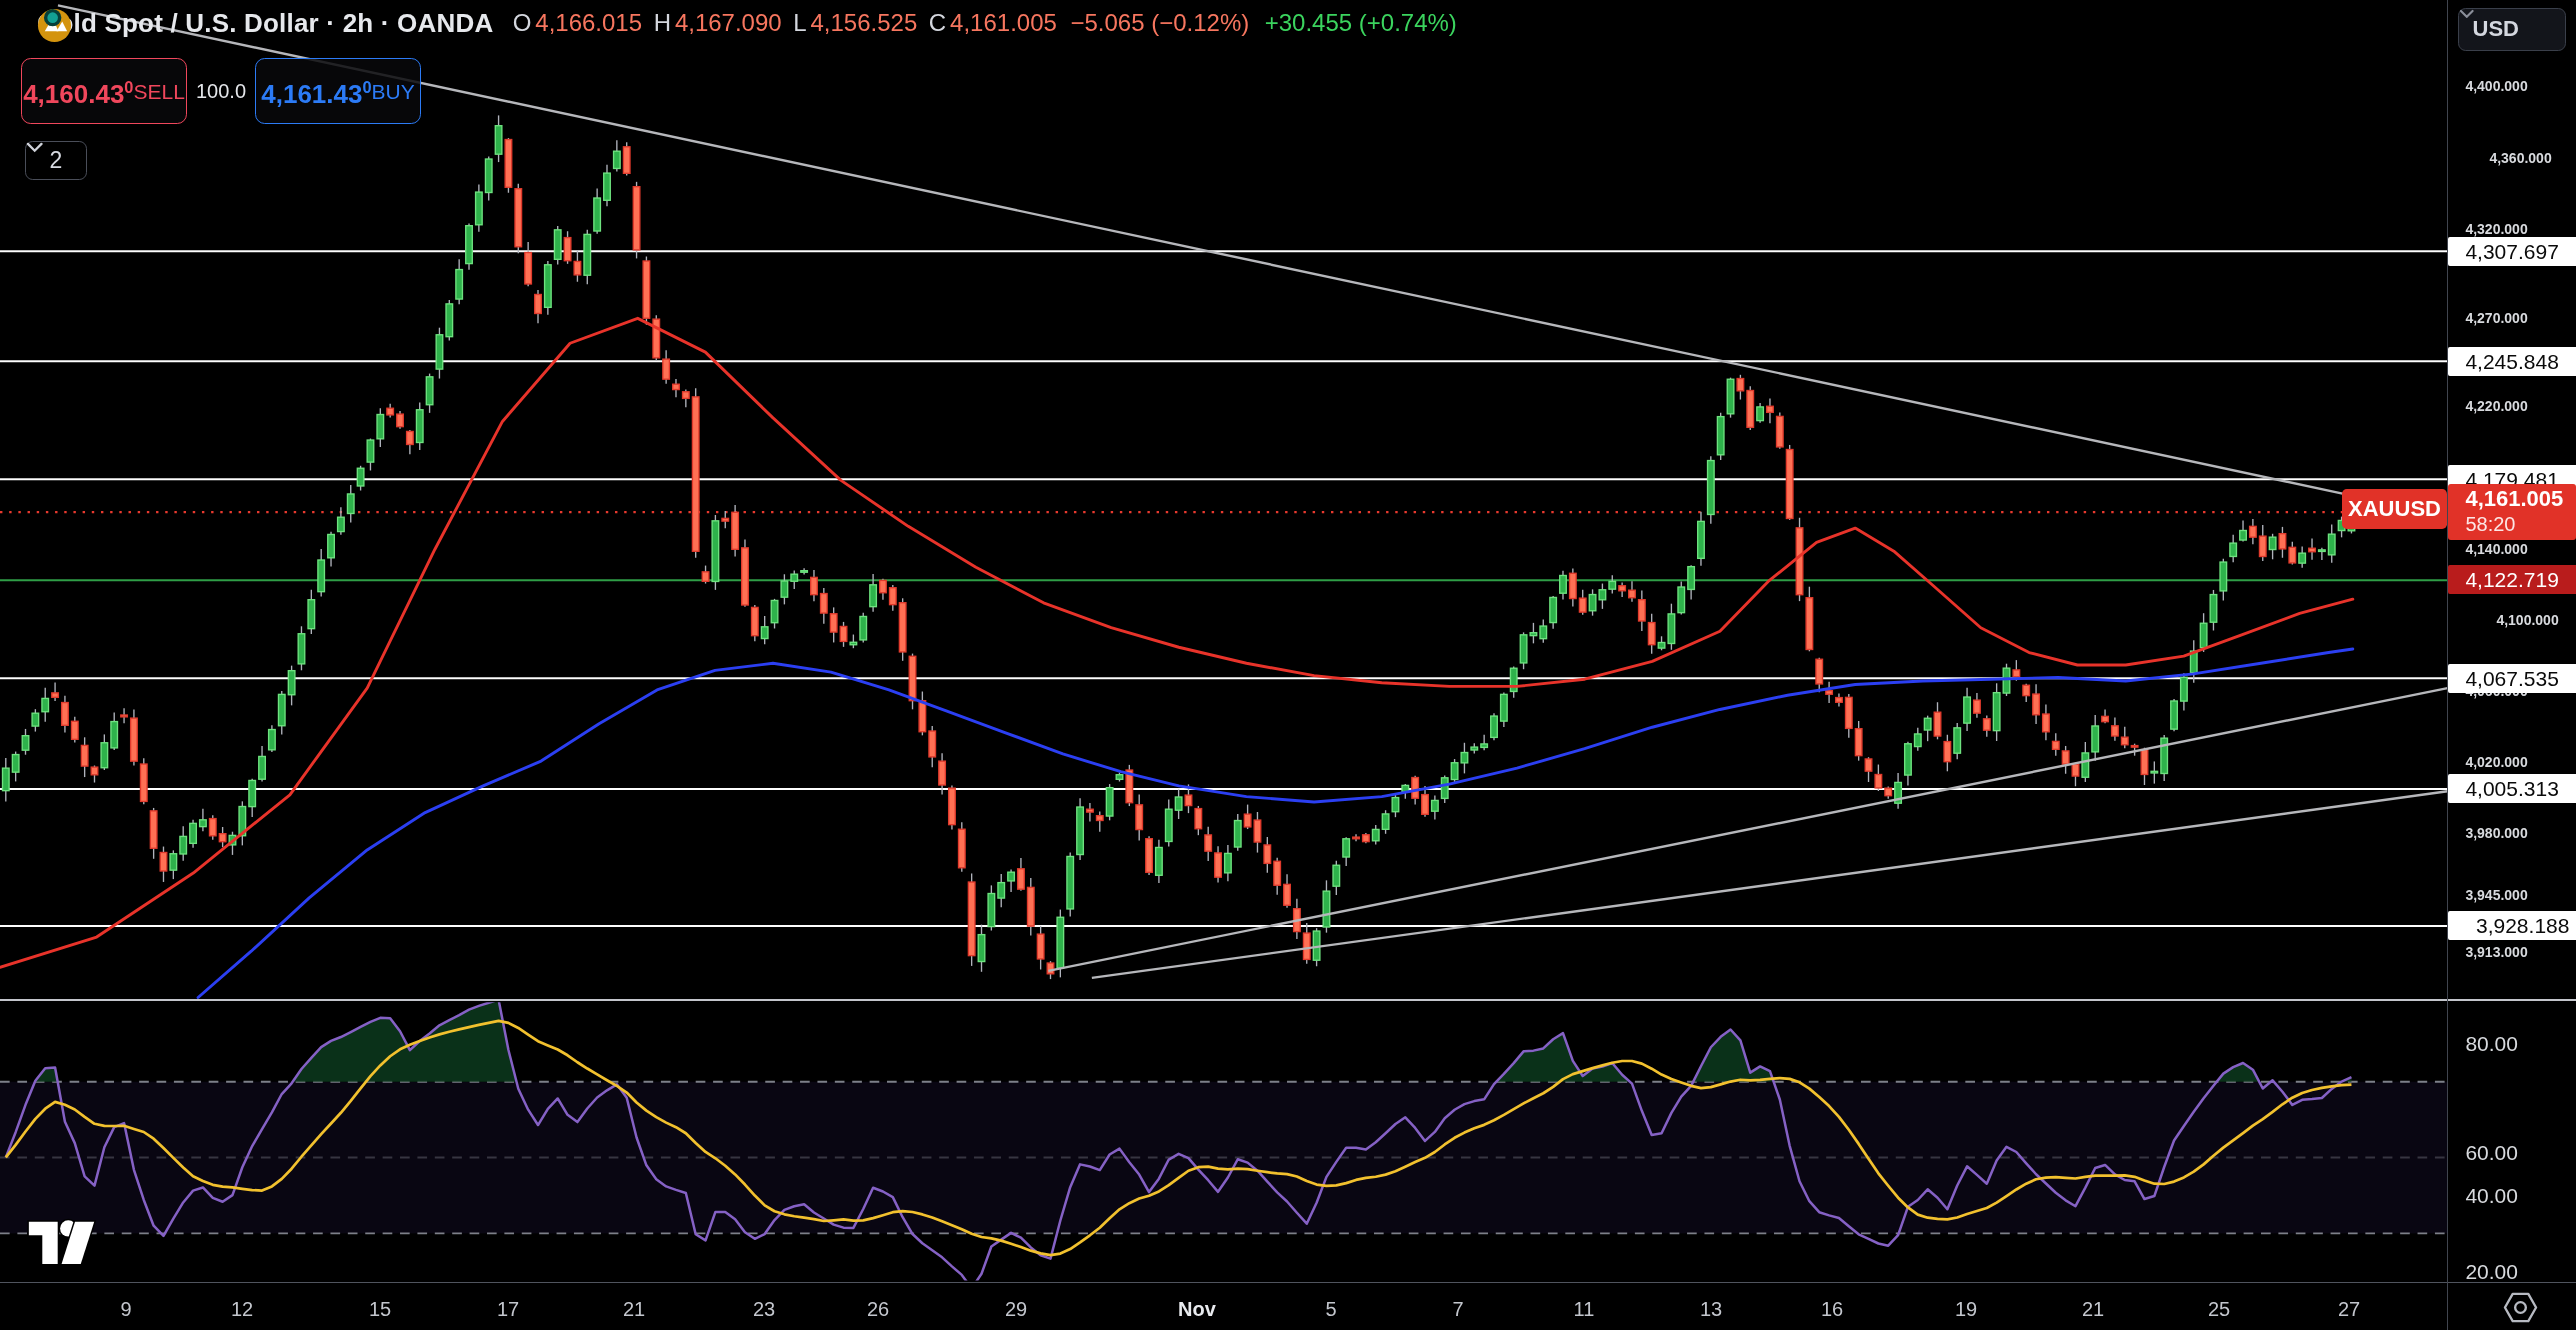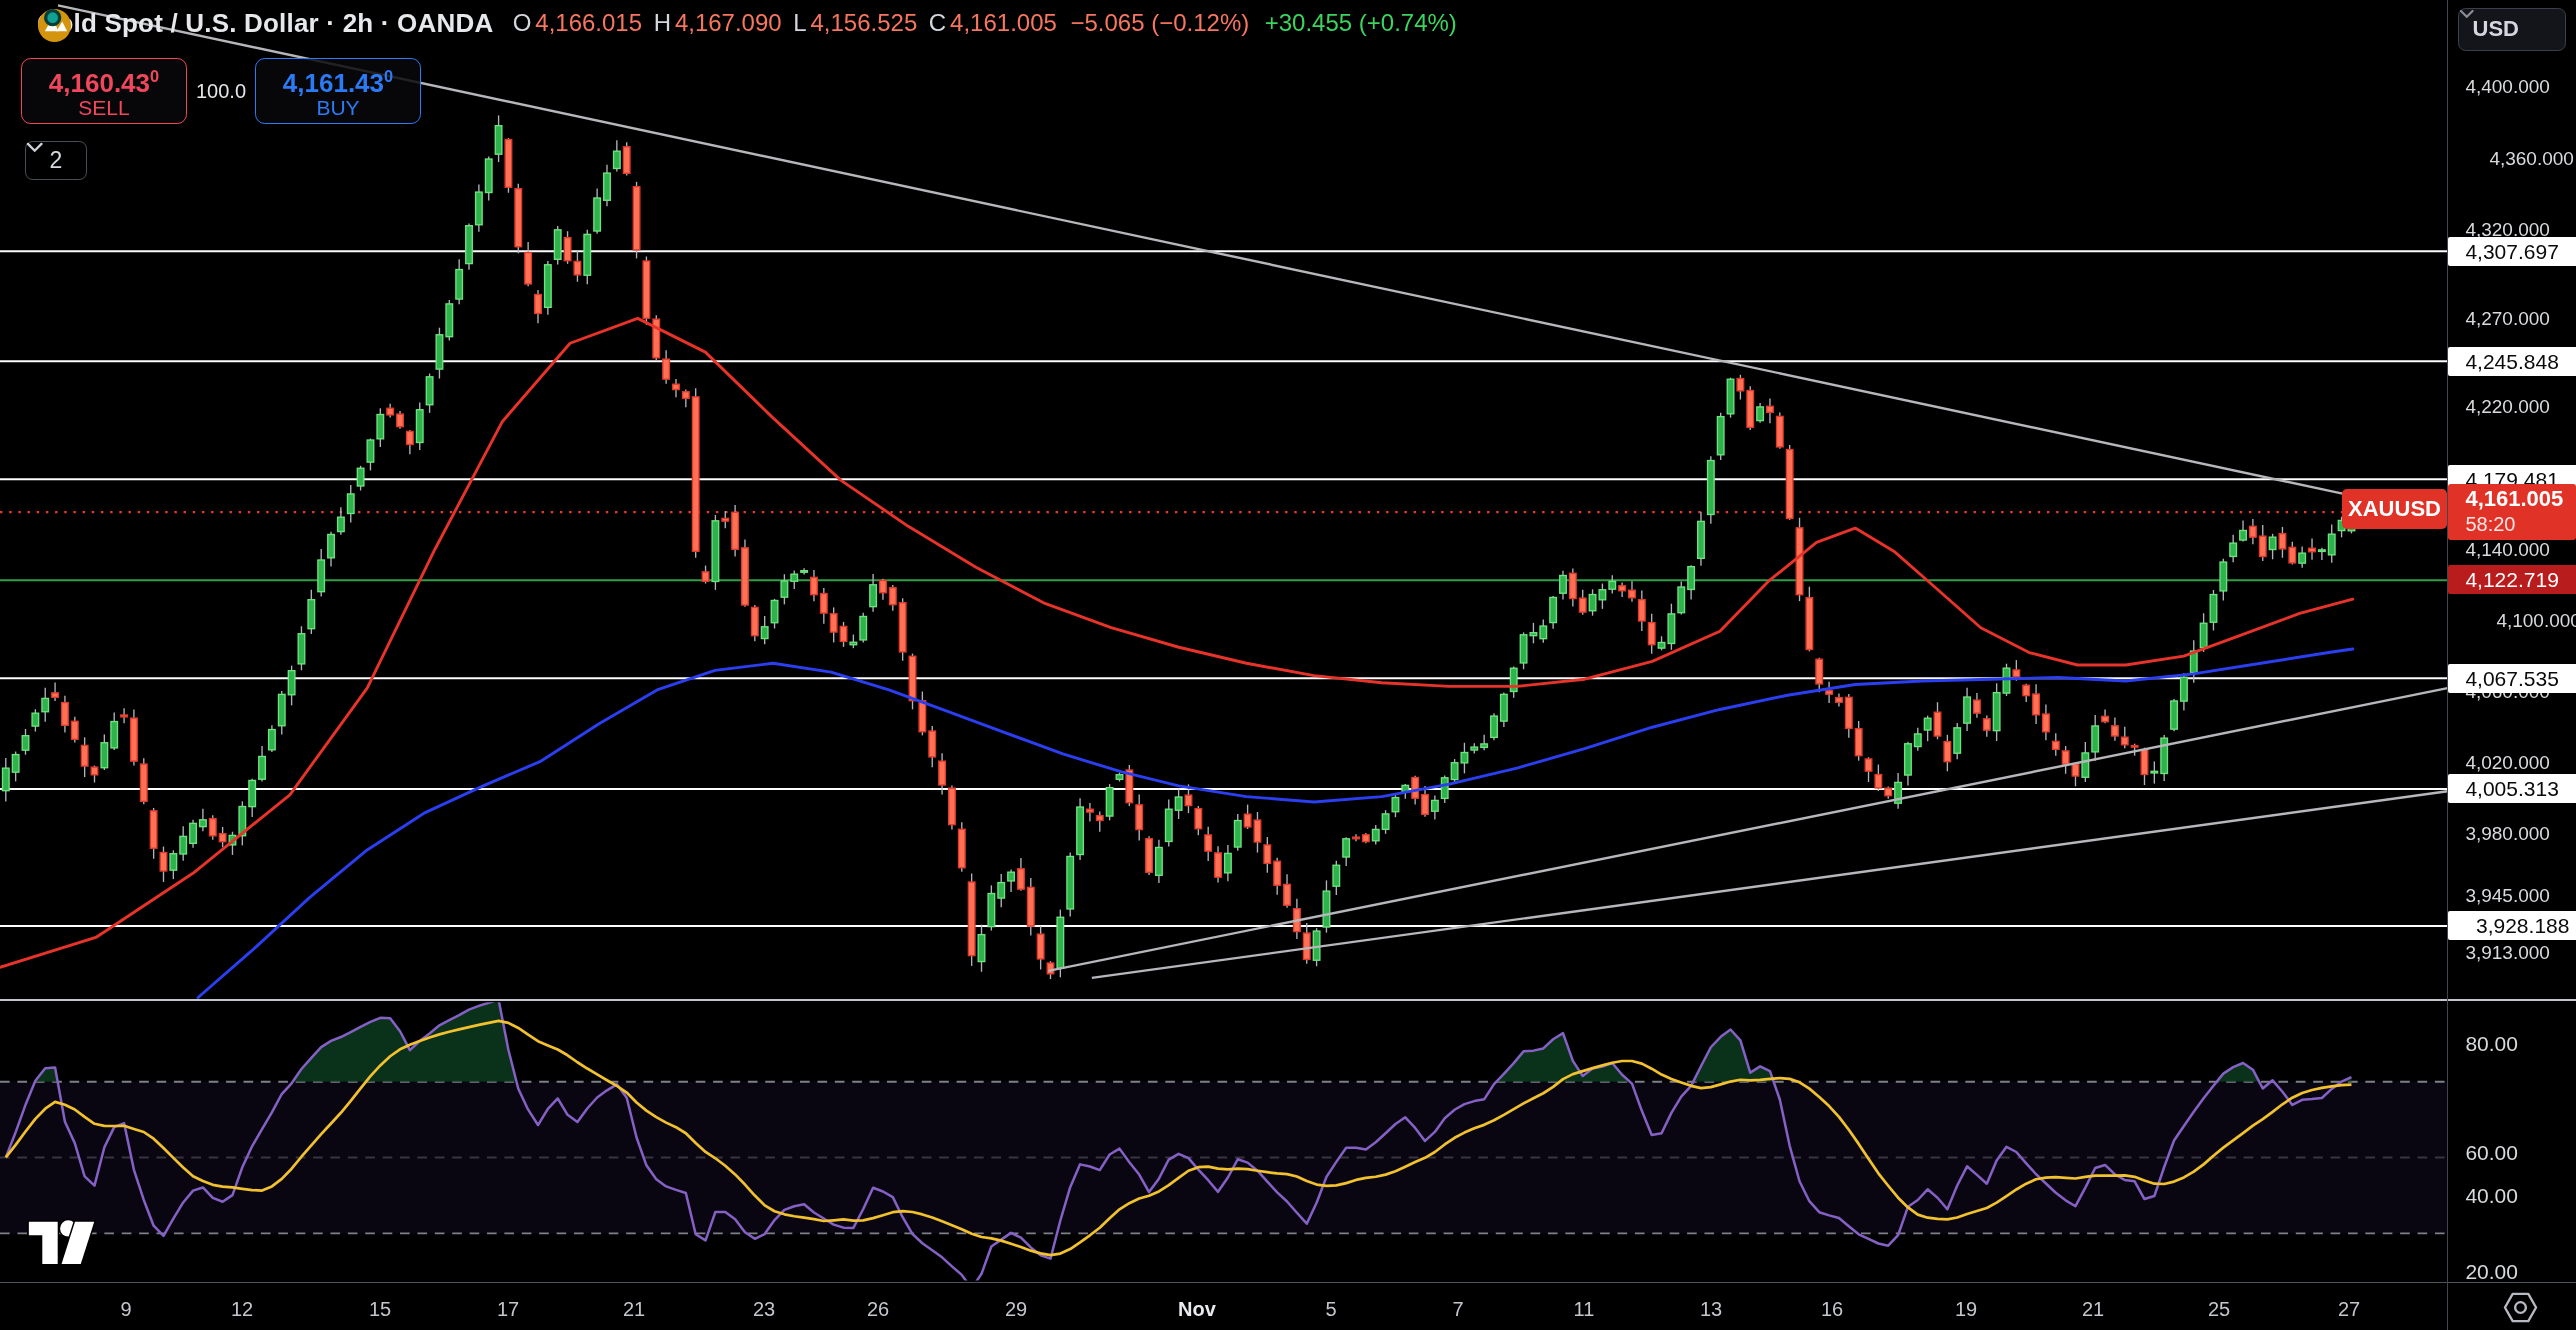--- a/index.html
+++ b/index.html
@@ -12,36 +12,36 @@
   .title{font-size:26px;font-weight:700;color:#e6e8ec;letter-spacing:0.2px;}
   .statusdot{width:19.3px;height:19.3px;margin-left:5.8px;}
   .ohlc{font-size:24px;display:flex;align-items:center;gap:3.9px;white-space:nowrap;}
   .ohlc .pfx{color:#d4d7de;margin-left:7.7px;}
   .ohlc .val{color:#f7765f;}
   .ohlc .chg-down{color:#f7765f;margin-left:9.7px;}
   .ohlc .chg-up{color:#3bd45e;margin-left:11.6px;}
   
   .order{position:absolute;left:21px;top:58px;display:flex;align-items:center;z-index:30;}
   .obtn{width:164px;height:64px;border-radius:9.7px;background:rgba(8,8,10,0.85);
-        display:flex;flex-direction:column;align-items:center;justify-content:center;cursor:pointer;}
+        display:flex;flex-direction:row;align-items:center;justify-content:center;cursor:pointer;}
   .obtn .p{font-size:26px;font-weight:700;line-height:27px;}
   .obtn .p sup{font-size:16.4px;}
   .obtn .l{font-size:21px;line-height:23px;}
   .sell{border:1.9px solid #f0475c;color:#f0475c;}
   .buy{border:1.9px solid #2c7bf6;color:#2c7bf6;}
   .spread{width:68px;text-align:center;color:#e4e6ea;font-size:20px;}
   .badge{position:absolute;left:25px;top:141px;width:60px;height:37px;border:1.9px solid #4a4e59;
          border-radius:7.7px;display:flex;align-items:center;justify-content:center;gap:5.8px;
          color:#d6d9e0;font-size:23px;z-index:30;cursor:pointer;}
   
   .axiscol{position:absolute;left:2448px;top:0;width:128px;height:1331px;background:#000;z-index:20;}
   .vline{position:absolute;left:2447px;top:0;width:1px;height:1331px;background:#41454f;z-index:25;}
   .sep-main{position:absolute;left:0;top:999px;width:2576px;height:1.9px;background:#c3c5cb;z-index:22;}
   .sep-bot{position:absolute;left:0;top:1282px;width:2576px;height:1px;background:#50545e;z-index:22;}
-  .tick{position:absolute;left:17.4px;height:25px;line-height:25px;font-size:19px;color:#d8dade;white-space:nowrap;}
+  .tick{position:absolute;left:17.4px;height:25px;line-height:25px;font-size:14px;color:#d8dade;white-space:nowrap;font-weight:bold;}
   .lvl{position:absolute;left:0;width:148px;height:29px;line-height:29px;font-size:21px;
        padding-left:17.4px;box-sizing:border-box;border-radius:1.9px;white-space:nowrap;}
   .lvl.white{background:#ffffff;color:#0a0a0a;}
   .lvl.green{background:#b91c1c;color:#ffffff;}
   .curlbl{position:absolute;left:0;top:484px;width:128px;height:56px;background:#e13228;color:#fff;
           border-radius:2.9px;padding-left:17.4px;box-sizing:border-box;}
   .curlbl .cp{font-size:22px;line-height:29px;font-weight:600;}
   .curlbl .cd{font-size:20px;line-height:23px;color:rgba(255,255,255,0.88);}
   .usd{position:absolute;left:2458px;top:7.7px;width:108px;height:43px;border:1px solid #3a3f4a;
        background:#13151b;border-radius:7.7px;display:flex;align-items:center;justify-content:space-between;

